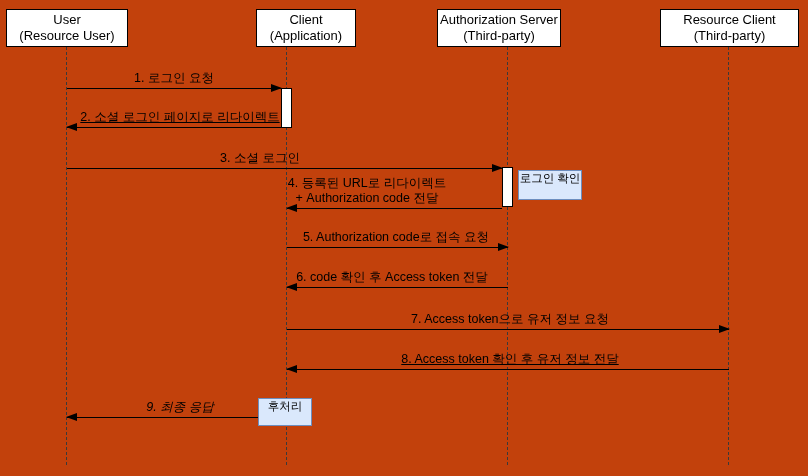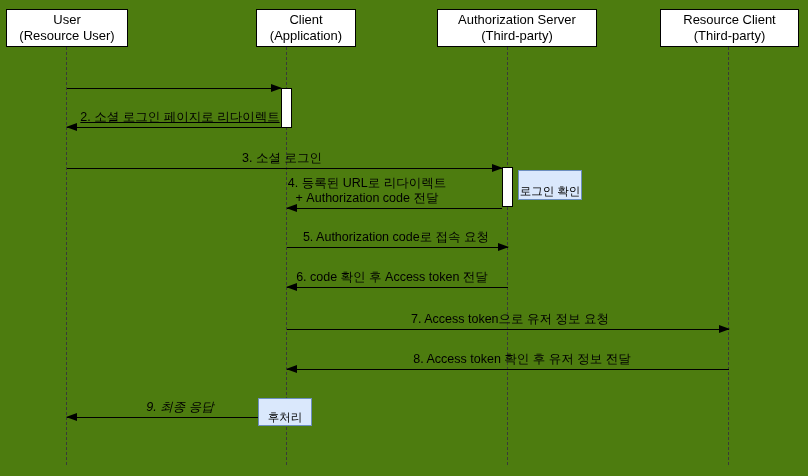--- a/index.html
+++ b/index.html
@@ -5,21 +5,21 @@
   html, body {
     margin: 0;
     padding: 0;
     background: #ffffff;
     font-family: "Liberation Sans", "DejaVu Sans", sans-serif;
   }
   .canvas {
     position: relative;
     width: 808px;
     height: 476px;
-    background: #4d7c0f;
+    background: #c2410c;
     overflow: hidden;
   }
   
   .actor-box {
     position: absolute;
     top: 9px;
     height: 38px;
     background: #ffffff;
     border: 1.5px solid #000000;
     box-sizing: border-box;
@@ -85,42 +85,42 @@
     white-space: pre-line;
     z-index: 5;
   }
   
   .note {
     position: absolute;
     background: #dae8fc;
     border: 1.3px solid #6c8ebf;
     box-sizing: border-box;
     display: flex;
-    align-items: flex-end;
+    align-items: flex-start;
     justify-content: center;
     font-size: 11.5px;
     color: #000000;
     text-align: center;
     z-index: 6;
   }
 </style>
 </head>
 <body>
 
 <div class="canvas">
 
   <div class="actor-box" style="left:6px;width:122px;">
     <span>User</span>
     <span>(Resource User)</span>
   </div>
   <div class="actor-box" style="left:237px;width:100px;margin-left:19px;">
     <span>Client</span>
     <span>(Application)</span>
   </div>
-  <div class="actor-box" style="left:437px;width:160px;">
+  <div class="actor-box" style="left:437px;width:124px;">
     <span>Authorization Server</span>
     <span>(Third-party)</span>
   </div>
   <div class="actor-box" style="left:660px;width:139px;">
     <span>Resource Client</span>
     <span>(Third-party)</span>
   </div>
 
   <div class="lifeline" style="left:66px;"></div>
   <div class="lifeline" style="left:286px;"></div>
@@ -151,28 +151,29 @@
   <div class="msg-line" style="left:287px;top:329px;width:442px;">
       <span class="arrowhead right"></span>
     </div>
   <div class="msg-line" style="left:287px;top:369px;width:442px;">
       <span class="arrowhead left"></span>
     </div>
   <div class="msg-line" style="left:67px;top:417px;width:220px;">
       <span class="arrowhead left"></span>
     </div>
 
+  <div class="msg-label" style="left:64px;top:71px;width:220px;">1. 로그인 요청</div>
   <div class="msg-label" style="left:70px;top:110px;width:220px;text-decoration:underline;">2. 소셜 로그인 페이지로 리다이렉트</div>
-  <div class="msg-label" style="left:172px;top:151px;width:220px;">3. 소셜 로그인</div>
+  <div class="msg-label" style="left:150px;top:151px;width:220px;">3. 소셜 로그인</div>
   <div class="msg-label" style="left:247px;top:176px;width:240px;">4. 등록된 URL로 리다이렉트
 + Authorization code 전달</div>
   <div class="msg-label" style="left:276px;top:230px;width:240px;">5. Authorization code로 접속 요청</div>
   <div class="msg-label" style="left:272px;top:270px;width:240px;">6. code 확인 후 Access token 전달</div>
   <div class="msg-label" style="left:370px;top:312px;width:280px;">7. Access token으로 유저 정보 요청</div>
-  <div class="msg-label" style="left:382px;top:352px;width:280px;">8. Access token 확인 후 유저 정보 전달</div>
+  <div class="msg-label" style="left:370px;top:352px;width:280px;text-decoration:underline;">8. Access token 확인 후 유저 정보 전달</div>
   <div class="msg-label" style="left:100px;top:400px;width:160px;font-style:italic;">9. 최종 응답</div>
 
   <div class="note" style="left:518px;top:170px;width:64px;height:30px;">
     <span>로그인 확인</span>
   </div>
   <div class="note" style="left:258px;top:378px;width:54px;height:28px;margin-top:20px;">
     <span>후처리</span>
   </div>
 
 </div>

